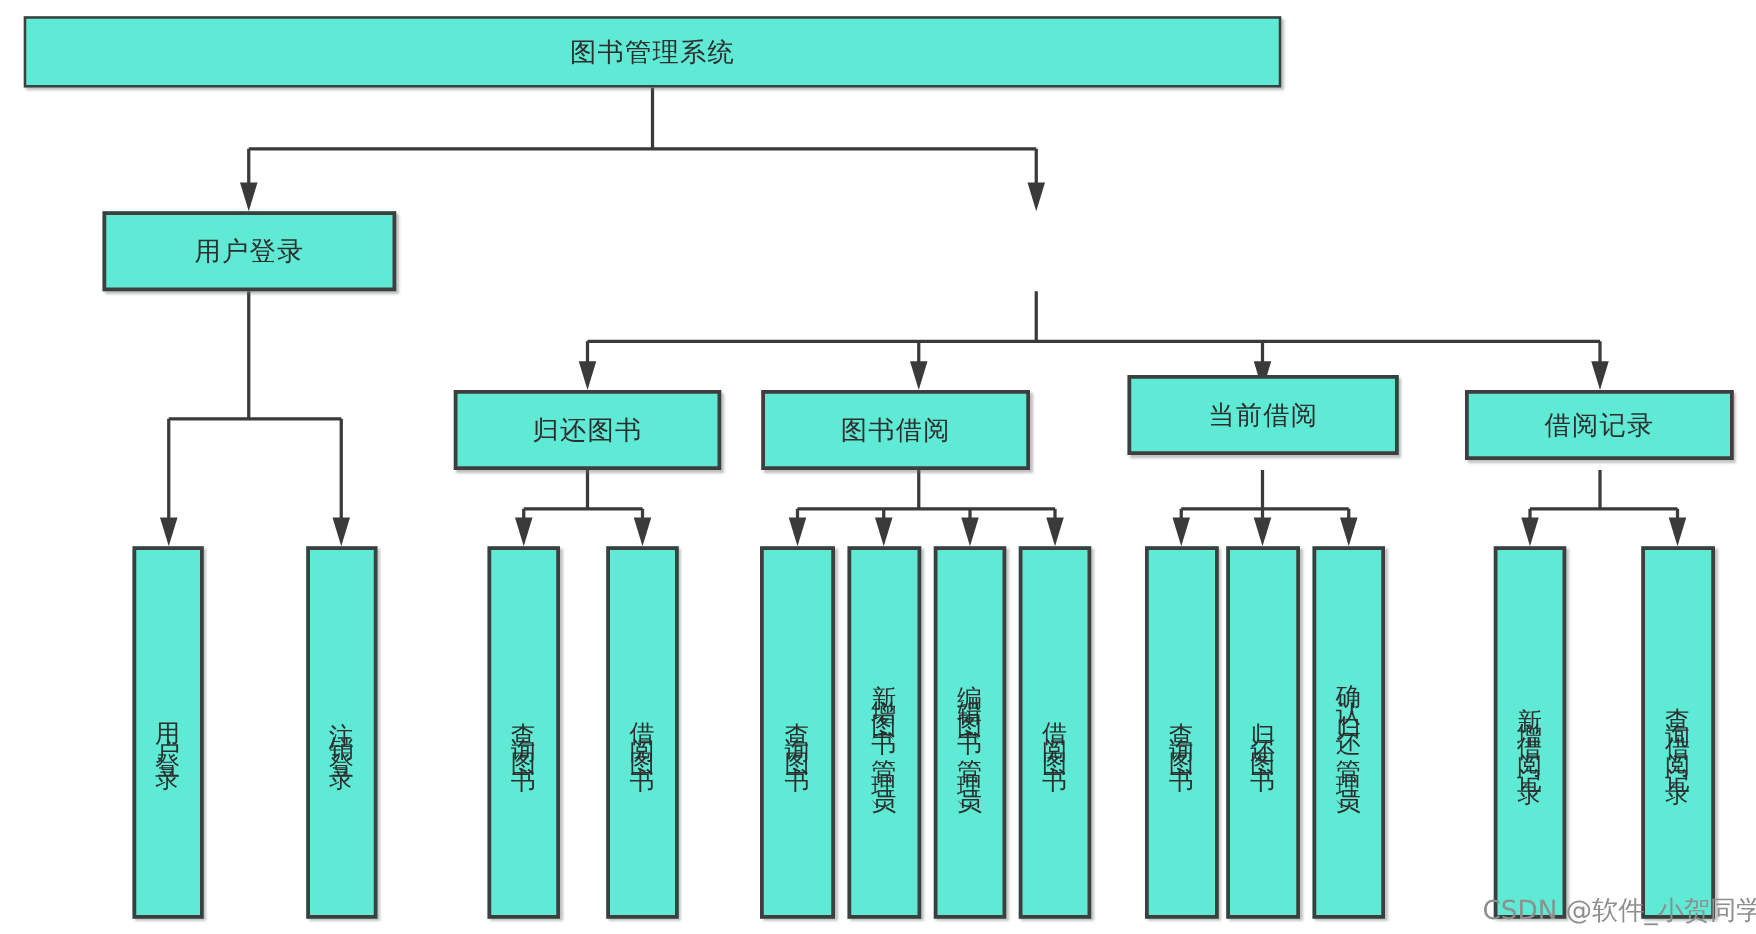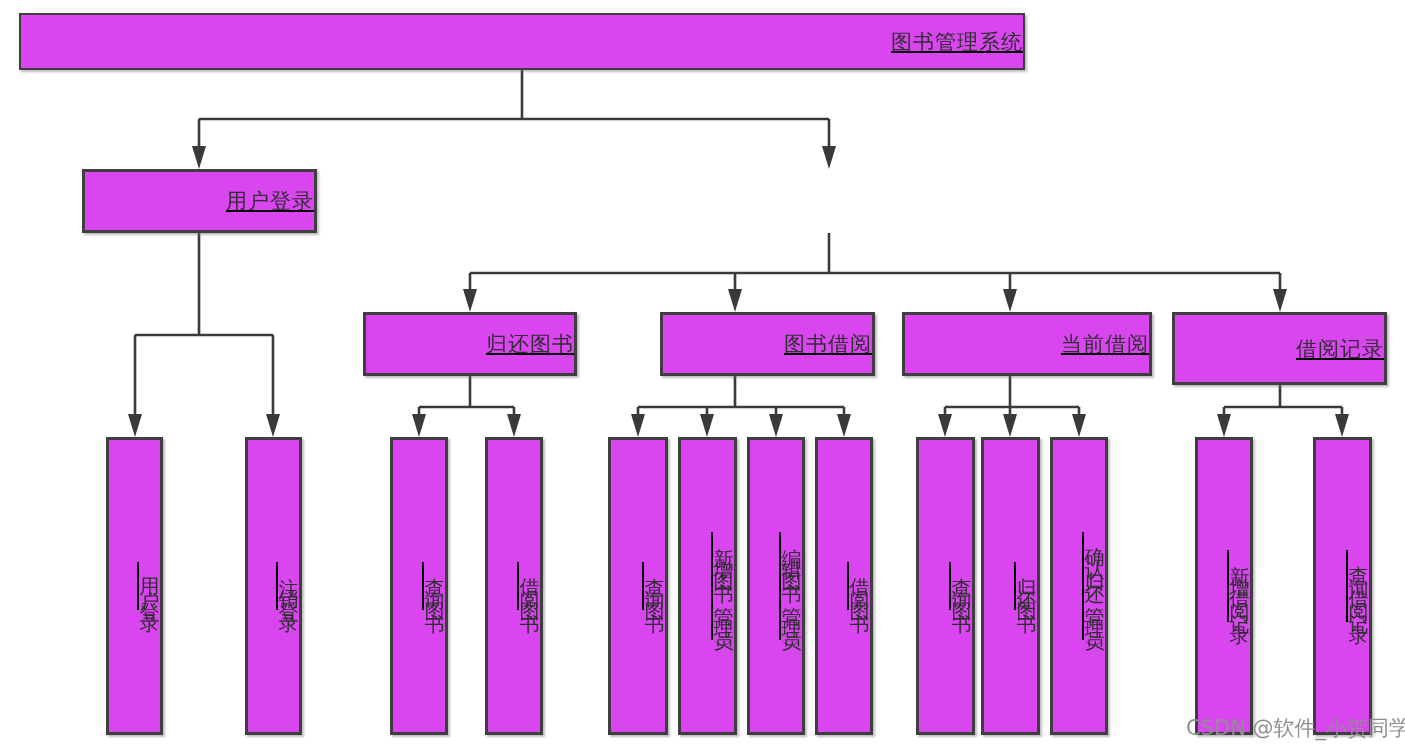--- a/index.html
+++ b/index.html
@@ -17,27 +17,26 @@
   }
   svg.connectors {
     position: absolute;
     left: 0;
     top: 0;
     pointer-events: none;
   }
   .box {
     position: absolute;
     box-sizing: border-box;
-    background: #d946ef;
+    background: #5eead4;
     border: 3px solid #3e3e3e;
     box-shadow: 2px 2px 2px rgba(110,110,110,0.45);
     display: flex;
     align-items: center;
-    justify-content: flex-end;
-    text-decoration: underline;
+    justify-content: center;
   }
   .box.root { border-width: 2px; }
   .box .label {
     color: #2e2e2e;
     font-size: 21px;
     letter-spacing: 1px;
     white-space: nowrap;
   }
   .box.leaf .label {
     writing-mode: vertical-lr;
@@ -98,27 +97,27 @@
     <span class="label">图书管理系统</span>
   </div>
 
   <div class="box" style="left:82px;top:169px;width:235px;height:64px">
     <span class="label">用户登录</span>
   </div>
 
   <div class="box" style="left:363px;top:312px;width:214px;height:64px">
     <span class="label">归还图书</span>
   </div>
-  <div class="box" style="left:660px;top:312px;width:215px;height:64px">
+  <div class="box" style="left:609px;top:312px;width:215px;height:64px">
     <span class="label">图书借阅</span>
   </div>
-  <div class="box" style="left:902px;top:312px;width:250px;height:64px">
+  <div class="box" style="left:902px;top:300px;width:217px;height:64px">
     <span class="label">当前借阅</span>
   </div>
-  <div class="box" style="left:1172px;top:312px;width:215px;height:73px">
+  <div class="box" style="left:1172px;top:312px;width:215px;height:56px">
     <span class="label">借阅记录</span>
   </div>
 
   <div class="box leaf" style="left:106px;top:437px;width:57px;height:298px">
     <span class="label">用户登录</span>
   </div>
   <div class="box leaf" style="left:245px;top:437px;width:57px;height:298px">
     <span class="label">注销登录</span>
   </div>
   <div class="box leaf" style="left:390px;top:437px;width:58px;height:298px">

